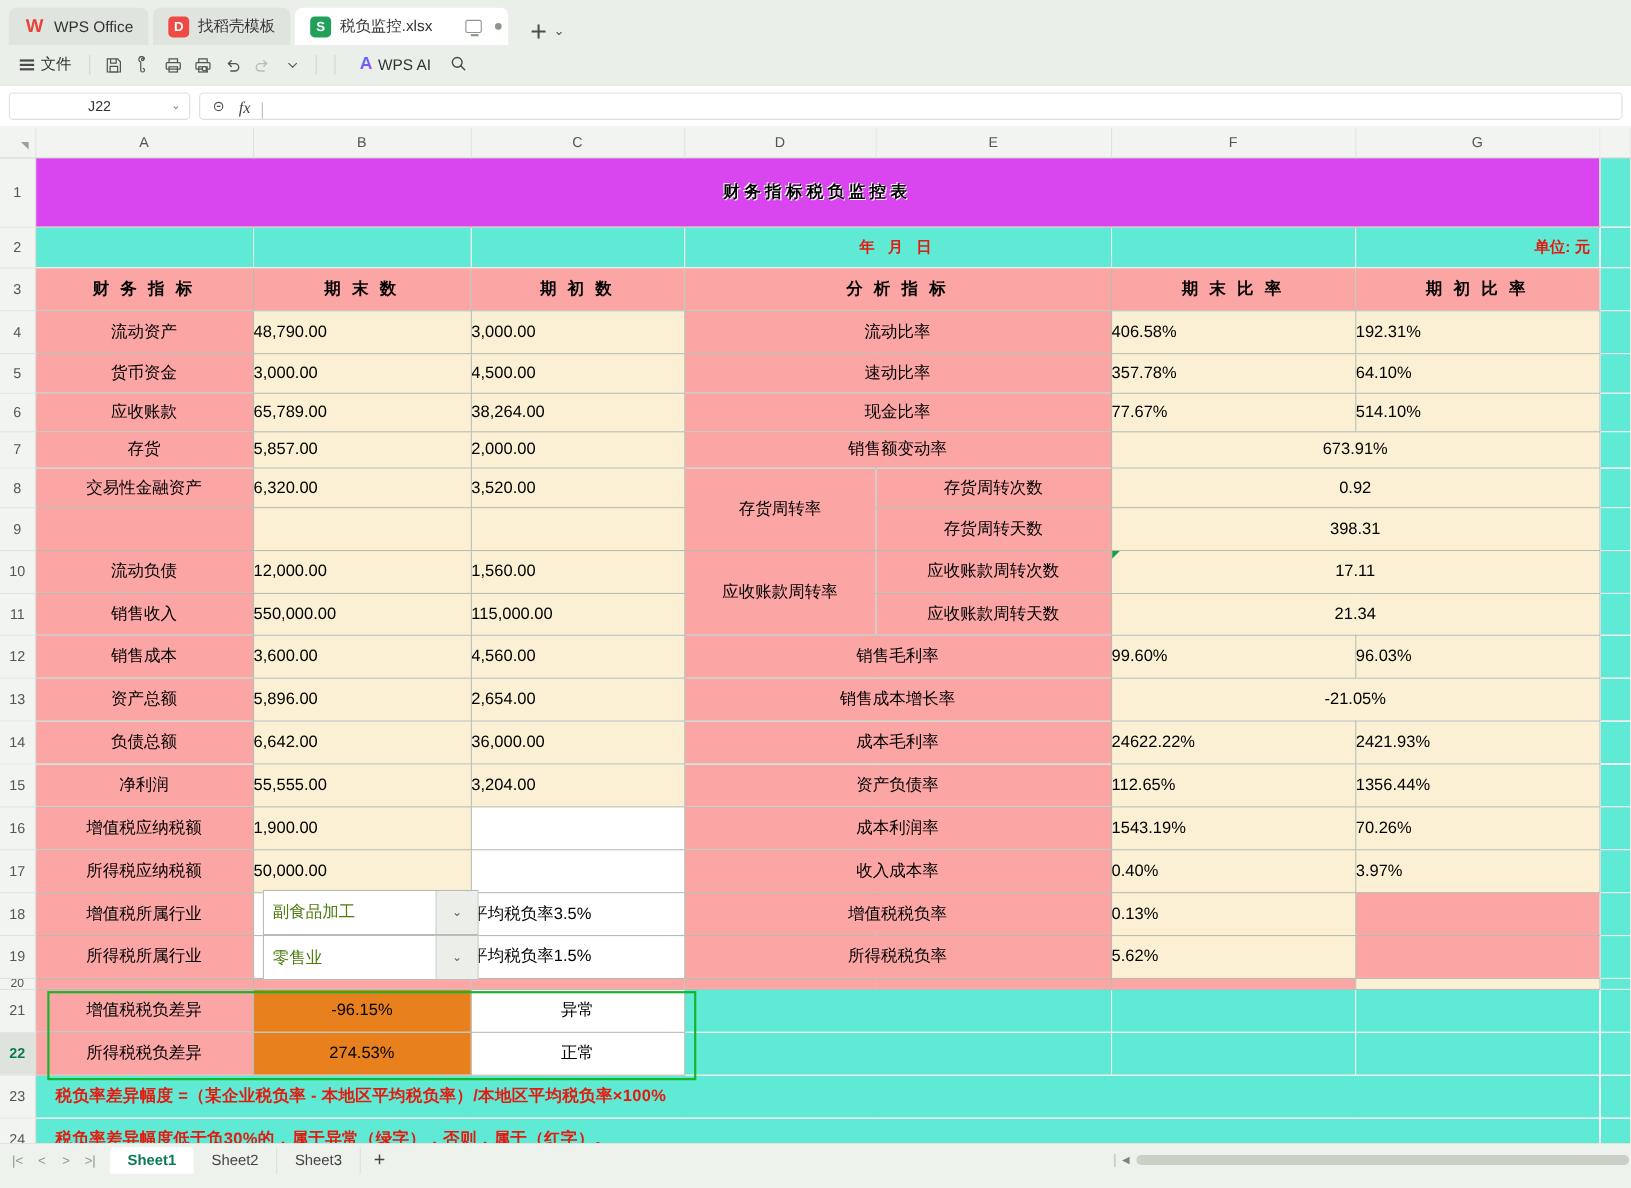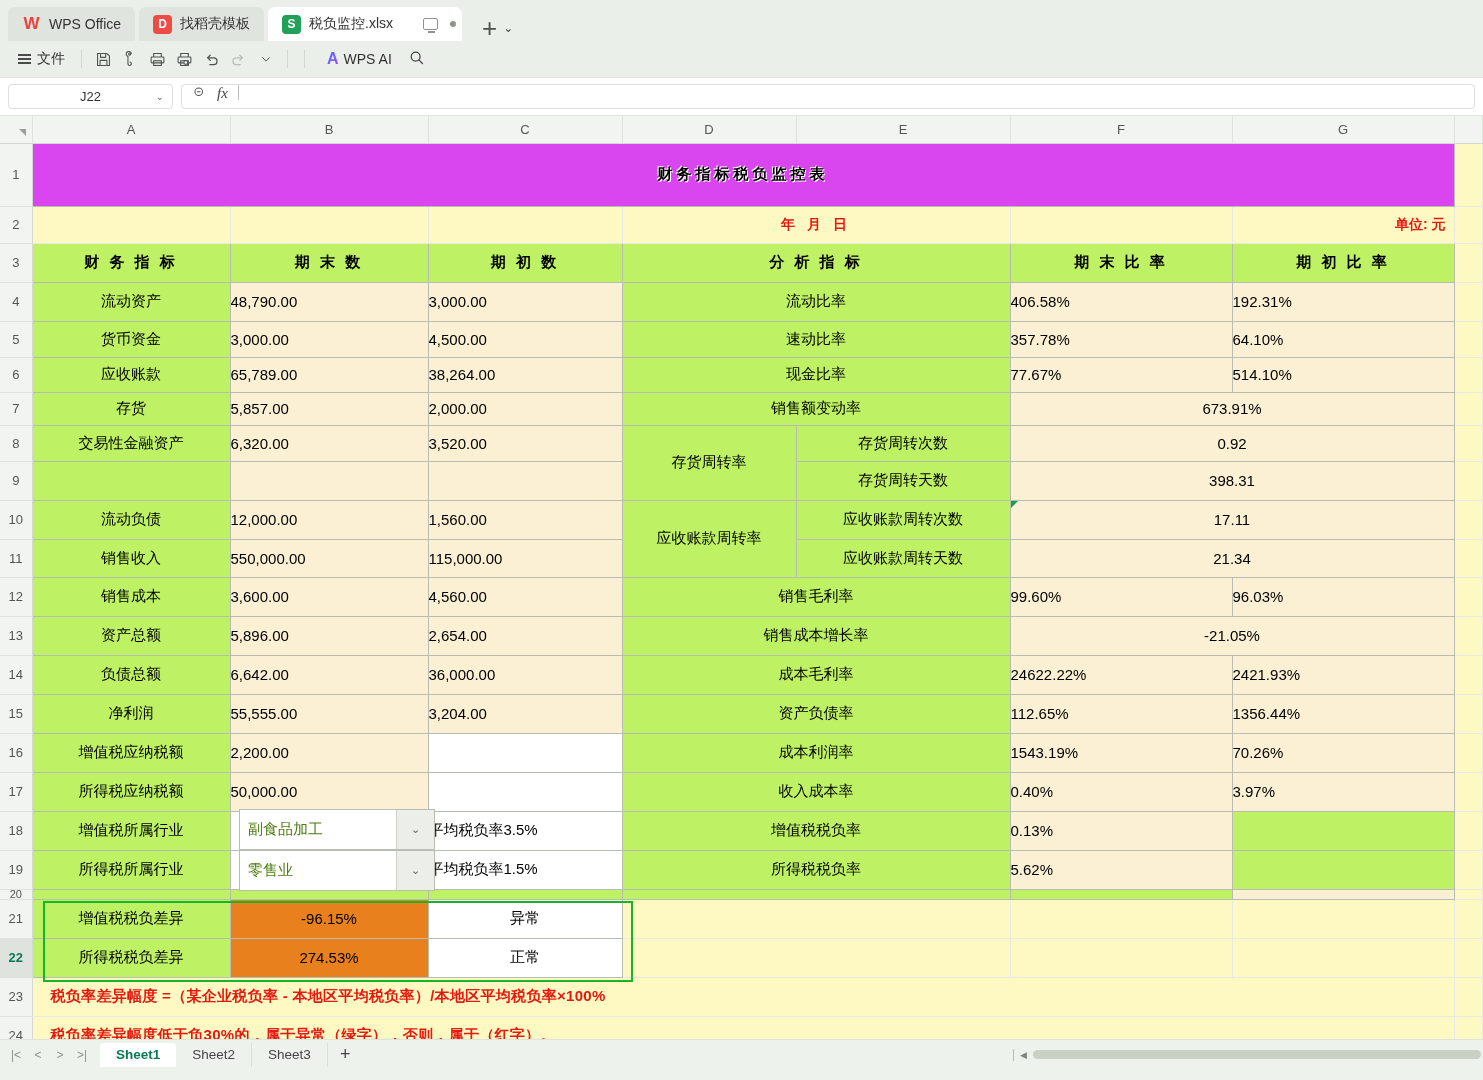--- a/index.html
+++ b/index.html
@@ -54,40 +54,40 @@
   .rtab.active:after{content:"";position:absolute;left:16px;right:16px;bottom:3px;height:2.5px;background:#0a7a55;border-radius:2px;}
   .rtab.under{text-decoration:underline;}
   .ai{display:flex;align-items:center;gap:5px;margin-left:14px;font-size:14px;color:#333;}
   .ai .mark{font-size:16px;font-weight:700;background:linear-gradient(135deg,#3b6cff,#b04bff);-webkit-background-clip:text;background-clip:text;color:transparent;}
   .srch{margin-left:16px;color:#444;}
 
   
   .fbar{height:38px;background:#fff;display:flex;align-items:center;padding:0 8px;gap:8px;border-bottom:1px solid #e2e6e1;}
   .namebox{width:165px;height:25px;border:1px solid #dcdfda;border-radius:4px;background:#fff;display:flex;align-items:center;justify-content:center;position:relative;font-size:13px;color:#333;}
   .namebox .chev{position:absolute;right:8px;color:#777;font-size:10px;}
-  .fxwrap{flex:1;height:25px;border:1px solid #dcdfda;border-radius:4px;background:#fff;display:flex;align-items:flex-start;gap:10px;padding:0 10px;}
+  .fxwrap{flex:1;height:25px;border:1px solid #dcdfda;border-radius:4px;background:#fff;display:flex;align-items:flex-end;gap:10px;padding:0 10px;}
   .fxwrap .fx{font-style:italic;font-family:"Liberation Serif",serif;font-size:15px;color:#444;}
   .fxwrap .caret{width:1px;height:15px;background:#bbb;}
 
   
   .gridwrap{position:relative;background:#fff;height:923px;overflow:hidden;}
   table.grid{border-collapse:collapse;table-layout:fixed;width:1483px;}
   table.grid td,table.grid th{padding:0;margin:0;overflow:hidden;}
   .colhdr td{height:27px;background:#f2f4f1;border-right:1px solid #dfe3dd;border-bottom:1px solid #d4d8d2;
     text-align:center;font-size:13px;color:#555;font-weight:400;}
   .rowhdr{width:32px;background:#f2f4f1;border-right:1px solid #d4d8d2;border-bottom:1px solid #dfe3dd;
     text-align:center;font-size:13px;color:#555;}
   .rowhdr.sel{background:#dfe3dd;color:#0a7a55;font-weight:600;margin-left:12px;}
   .corner{width:32px;background:#f2f4f1;border-right:1px solid #d4d8d2;border-bottom:1px solid #d4d8d2;position:relative;}
   .corner:after{content:"";position:absolute;right:6px;bottom:7px;width:0;height:0;
     border-left:7px solid transparent;border-top:7px solid #9aa09a;}
 
   td.cell{border:1px solid #b8bdb2;font-size:15px;color:#000;padding:0 8px;white-space:nowrap;}
-  .empt{border-right:1px solid #e6e9e4;border-bottom:1px solid #e6e9e4;background:#fef9c3;}
-  .c-green{background:#bef264;}
+  .empt{border-right:1px solid #e6e9e4;border-bottom:1px solid #e6e9e4;background:#5eead4;}
+  .c-green{background:#fca5a5;}
   .c-cream{background:#fbf0d3;}
   .c-white{background:#fff;}
   .c-gold{background:#d946ef;}
   .ctr{text-align:center;}
   .rgt{}
   .lft{text-align:left;}
   .red{color:#e5190f;}
   .grn{color:#12a150;}
   .titlecell{font-size:44px;font-weight:800;letter-spacing:4px;text-align:center;color:#000;
     text-shadow:1px 1px 0 #fff, -1px -1px 0 #fff;}
@@ -415,21 +415,21 @@
       <td class="cell c-cream rgt">3,204.00</td>
       <td class="cell c-green ctr" colspan="2">资产负债率</td>
       <td class="cell c-cream rgt red">112.65%</td>
       <td class="cell c-cream rgt red">1356.44%</td>
       <td class="empt"></td>
     </tr>
 
     <tr>
       <td class="rowhdr" style="height:39px">16</td>
       <td class="cell c-green ctr">增值税应纳税额</td>
-      <td class="cell c-cream rgt">2,200.00</td>
+      <td class="cell c-cream rgt">1,900.00</td>
       <td class="cell c-white rgt"></td>
       <td class="cell c-green ctr" colspan="2">成本利润率</td>
       <td class="cell c-cream rgt red">1543.19%</td>
       <td class="cell c-cream rgt red">70.26%</td>
       <td class="empt"></td>
     </tr>
 
     <tr>
       <td class="rowhdr" style="height:39px">17</td>
       <td class="cell c-green ctr">所得税应纳税额</td>

